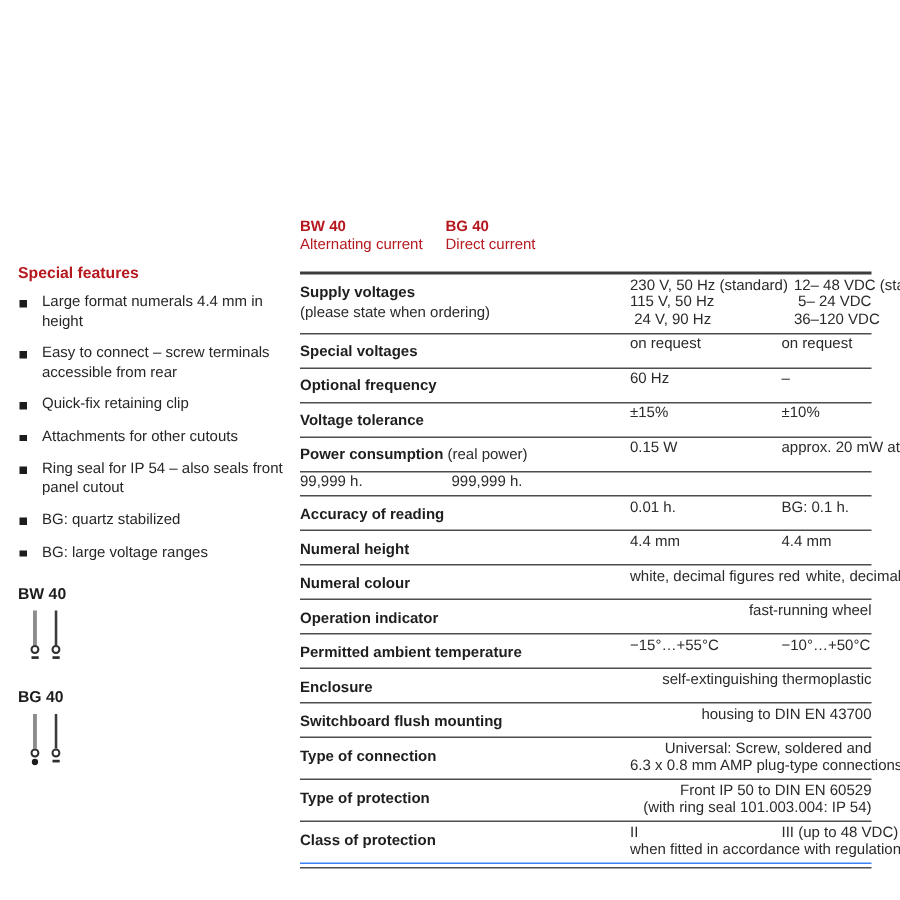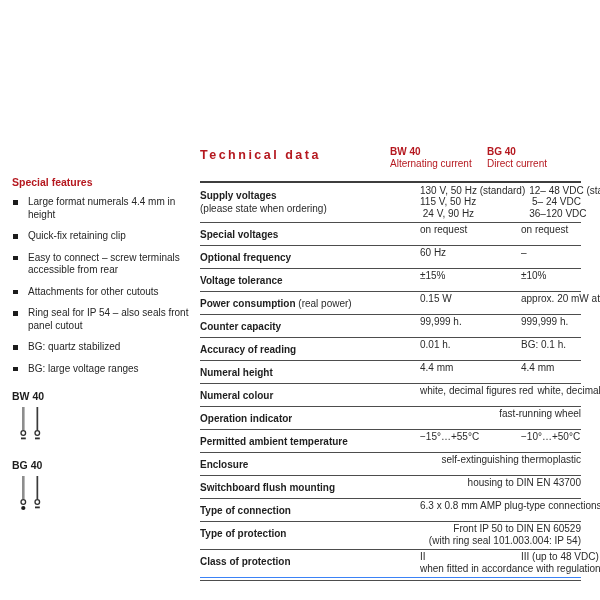--- a/index.html
+++ b/index.html
@@ -43,22 +43,22 @@
 </style>
 </head>
 <body>
 
 <div class="page">
 
   <aside class="sidebar">
     <h3 class="sb-title">Special features</h3>
     <ul class="features" id="features-list">
         <li>Large format numerals 4.4 mm in height</li>
+        <li>Easy to connect – screw terminals accessible from rear</li>
         <li>Quick-fix retaining clip</li>
-        <li>Easy to connect – screw terminals accessible from rear</li>
         <li>Attachments for other cutouts</li>
         <li>Ring seal for IP 54 – also seals front panel cutout</li>
         <li>BG:  quartz stabilized</li>
         <li>BG:  large voltage ranges</li>
       </ul>
 
     <div class="model">
       <div class="model-label">BW 40</div>
       <svg class="model-icon" width="42" height="38" viewBox="0 0 42 38">
         <rect x="8" y="1" width="2.6" height="23" fill="#8d8d8d"></rect>
@@ -78,37 +78,36 @@
         <circle cx="9.3" cy="33" r="2.1" fill="#1c1c1c"></circle>
         <rect x="22.5" y="1" width="1.7" height="23" fill="#3a3a3a"></rect>
         <circle cx="23.3" cy="27" r="2.3" fill="none" stroke="#2e2e2e" stroke-width="1.3"></circle>
         <rect x="21" y="31.5" width="4.8" height="1.8" fill="#2e2e2e"></rect>
       </svg>
     </div>
   </aside>
 
   <main class="datasheet">
     <header class="ds-head">
-      <h2 class="ds-title">Technical data</h2>
       <div class="col-head">
         <div class="col-name">BW 40</div>
         <div class="col-sub">Alternating current</div>
       </div>
       <div class="col-head last">
         <div class="col-name">BG 40</div>
         <div class="col-sub">Direct current</div>
       </div>
     </header>
     <div id="rows">
         <div class="row">
           <div class="cell-label"><span class="lbl">Supply voltages</span><div class="note">(please state when ordering)</div></div>
           <div class="vals">
             <div class="pair">
               <div class="v2">
-                <div class="val-line">130 V, 50 Hz (standard)</div>
+                <div class="val-line">230 V, 50 Hz (standard)</div>
                 <div class="val-line">115 V, 50 Hz</div>
                 <div class="val-line"> 24 V, 90 Hz</div>
               </div>
               <div class="v3">
                 <div class="val-line">12– 48 VDC (standard)</div>
                 <div class="val-line"> 5– 24 VDC</div>
                 <div class="val-line">36–120 VDC</div>
               </div>
             </div>
           </div>
@@ -159,21 +158,20 @@
               <div class="v2">
                 <div class="val-line">0.15 W</div>
               </div>
               <div class="v3">
                 <div class="val-line">approx. 20 mW at 12 VDC</div>
               </div>
             </div>
           </div>
         </div>
         <div class="row">
-          <div class="cell-label"><span class="lbl">Counter capacity</span></div>
           <div class="vals">
             <div class="pair">
               <div class="v2">
                 <div class="val-line">99,999 h.</div>
               </div>
               <div class="v3">
                 <div class="val-line">999,999 h.</div>
               </div>
             </div>
           </div>
@@ -244,20 +242,21 @@
         </div>
         <div class="row">
           <div class="cell-label"><span class="lbl">Switchboard flush mounting</span></div>
           <div class="vals">
             <div class="span-line">housing to DIN EN 43700</div>
           </div>
         </div>
         <div class="row">
           <div class="cell-label"><span class="lbl">Type of connection</span></div>
           <div class="vals">
+            <div class="span-line">Universal: Screw, soldered and</div>
             <div class="span-line">6.3 x 0.8 mm AMP plug-type connections</div>
           </div>
         </div>
         <div class="row">
           <div class="cell-label"><span class="lbl">Type of protection</span></div>
           <div class="vals">
             <div class="span-line">Front IP 50 to DIN EN 60529</div>
             <div class="span-line">(with ring seal 101.003.004: IP 54)</div>
           </div>
         </div>

